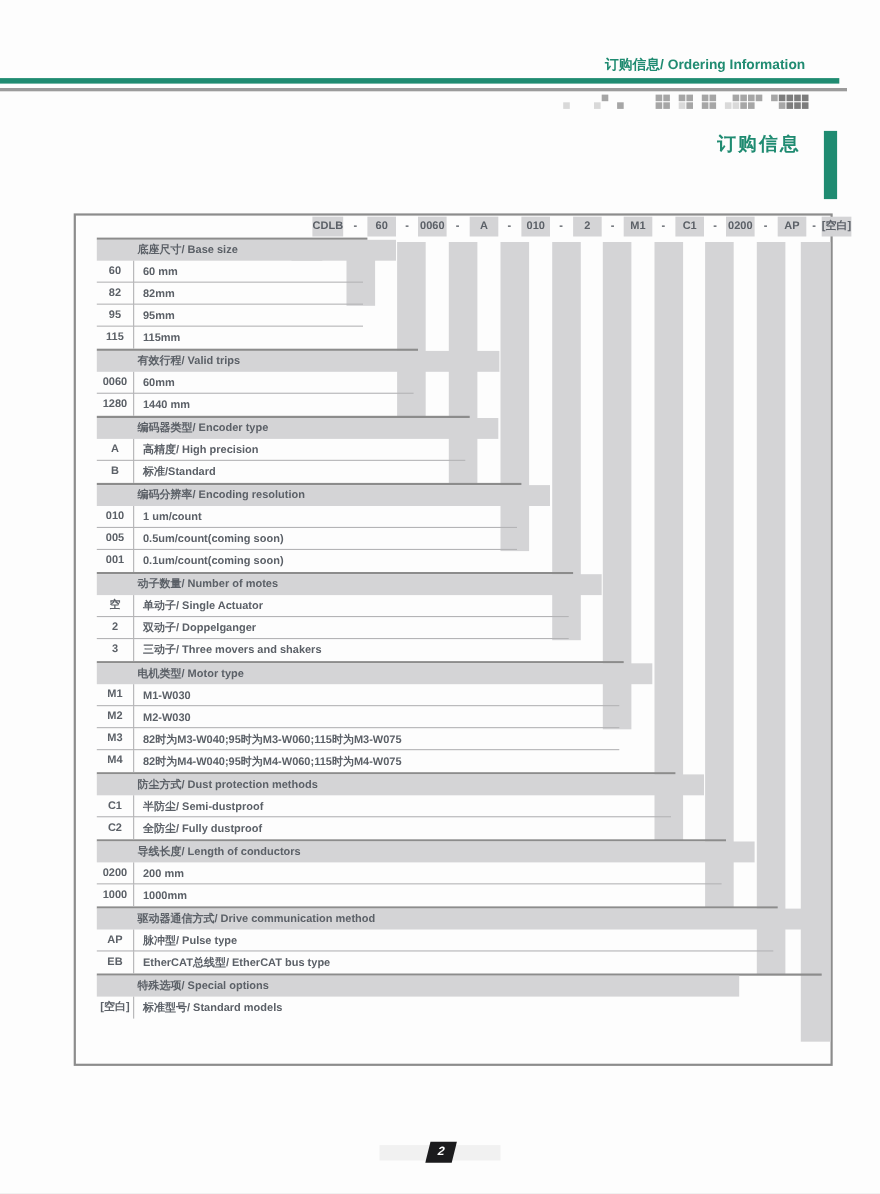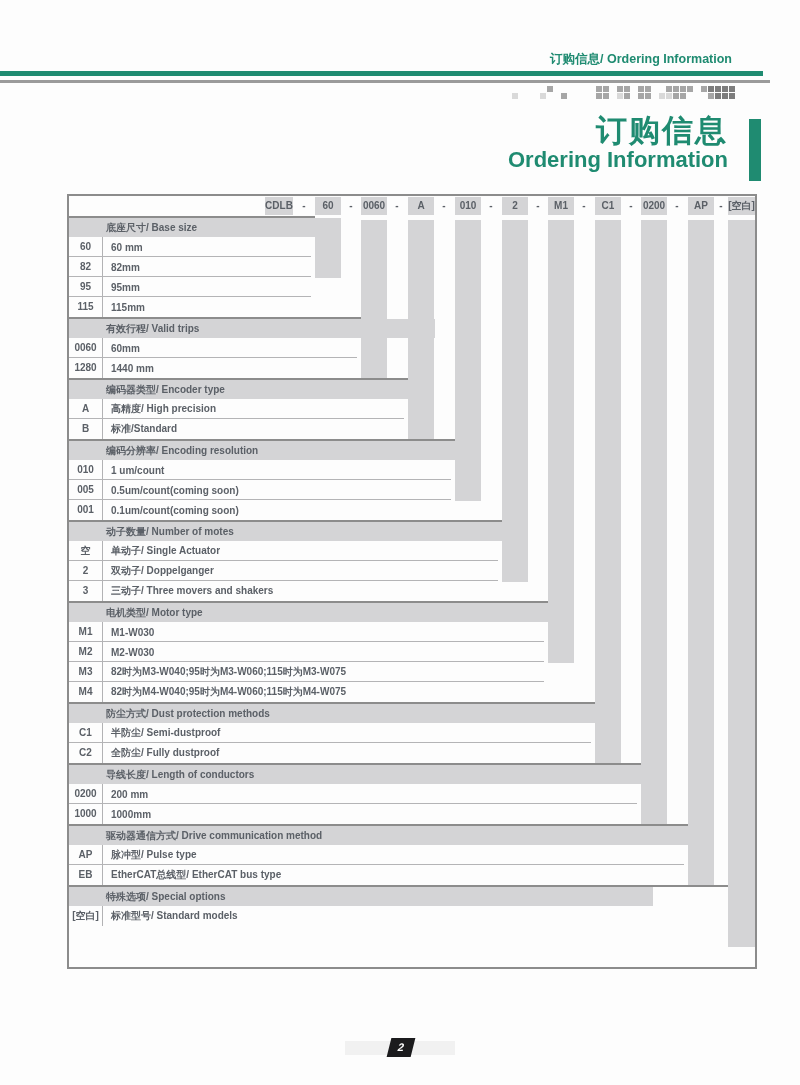--- a/index.html
+++ b/index.html
@@ -18,33 +18,33 @@
   .rule-teal{position:absolute; top:71px; left:0; width:763px; height:5px; background:var(--teal);}
   .rule-gray{position:absolute; top:80px; left:0; width:770px; height:3px; background:#9b9b9b;}
   .decor{position:absolute; top:86px; right:65px;}
   .decor-row{display:flex; gap:1px; justify-content:flex-end; margin-bottom:1px;}
   .decor-row i{display:block; width:6px; height:6px; background:transparent;}
   .decor-row i.s1{background:#d9d9d9;}
   .decor-row i.s2{background:#a6a6a6;}
   .decor-row i.s3{background:#7d7d7d;}
   .title-zh{
     position:absolute; top:118px; right:72px;
-    font-size:31px; line-height:26px; font-weight:700; color:var(--teal); letter-spacing:2px;
+    font-size:17px; line-height:26px; font-weight:700; color:var(--teal); letter-spacing:2px;
   }
   .title-en{
     position:absolute; top:147px; right:72px;
     font-size:22px; line-height:26px; font-weight:600; color:var(--teal);
   }
   .title-bar{position:absolute; top:119px; left:749px; width:12px; height:62px; background:var(--teal);}
 
   
   .otable{
     position:absolute; left:67px; top:194px; width:690px; height:775px;
     box-sizing:border-box; border:2px solid #8c8c8c; background:transparent;
-    font-size:10px; font-weight:700; color:#5b6067;
+    font-size:10px; font-weight:700; color:#5b6067;padding-left:19px;
   }
   .col{position:absolute; top:24px; background:var(--cell); z-index:0;}
   .flow{position:relative; z-index:1;}
   .model-row{position:relative; height:20px;}
   .seg{
     position:absolute; top:1px; height:18px; line-height:18px;
     background:var(--cell); text-align:center;
   }
   .dash{position:absolute; top:1px; width:8px; height:18px; line-height:18px; text-align:center;}
   .step{height:2px; background:#8c8c8c;}
@@ -146,21 +146,20 @@
         <i></i>
         <i></i>
         <i class="s2"></i>
         <i class="s3"></i>
         <i class="s3"></i>
         <i class="s3"></i>
       </div>
   </div>
 
   <div class="title-zh">订购信息</div>
-  <div class="title-en">Ordering Information</div>
   <div class="title-bar"></div>
 
   <div class="otable">
 
     <div class="col" style="left:196px;width:28px;height:17px"></div>
     <div class="col" style="left:246px;width:26px;height:58px"></div>
     <div class="col" style="left:292px;width:26px;height:159px"></div>
     <div class="col" style="left:339px;width:26px;height:220px"></div>
     <div class="col" style="left:386px;width:26px;height:281px"></div>
     <div class="col" style="left:433px;width:26px;height:362px"></div>

